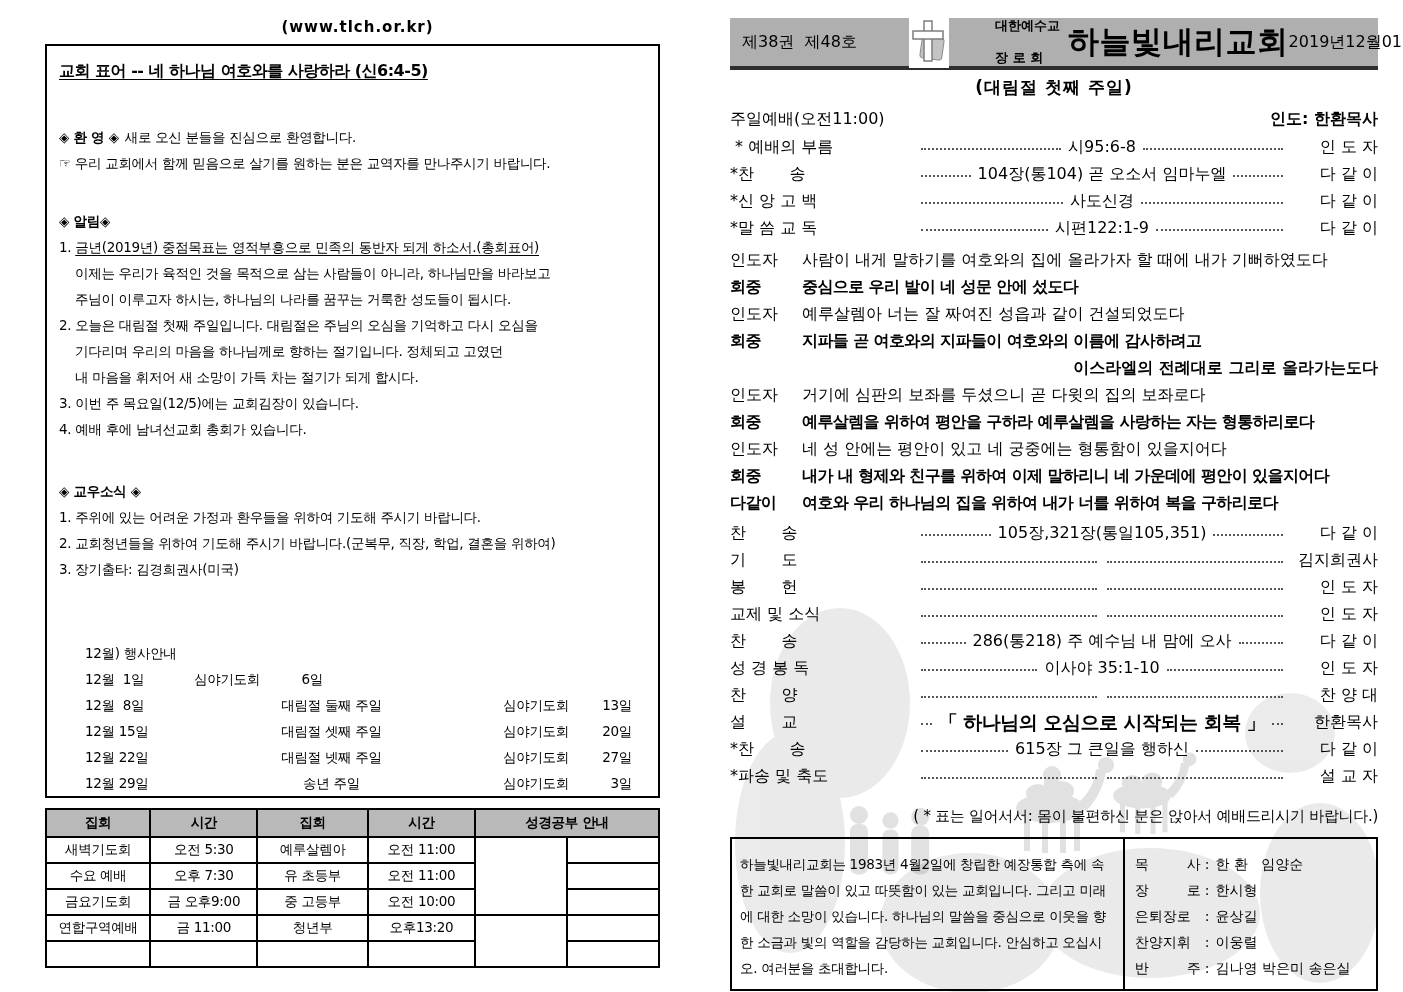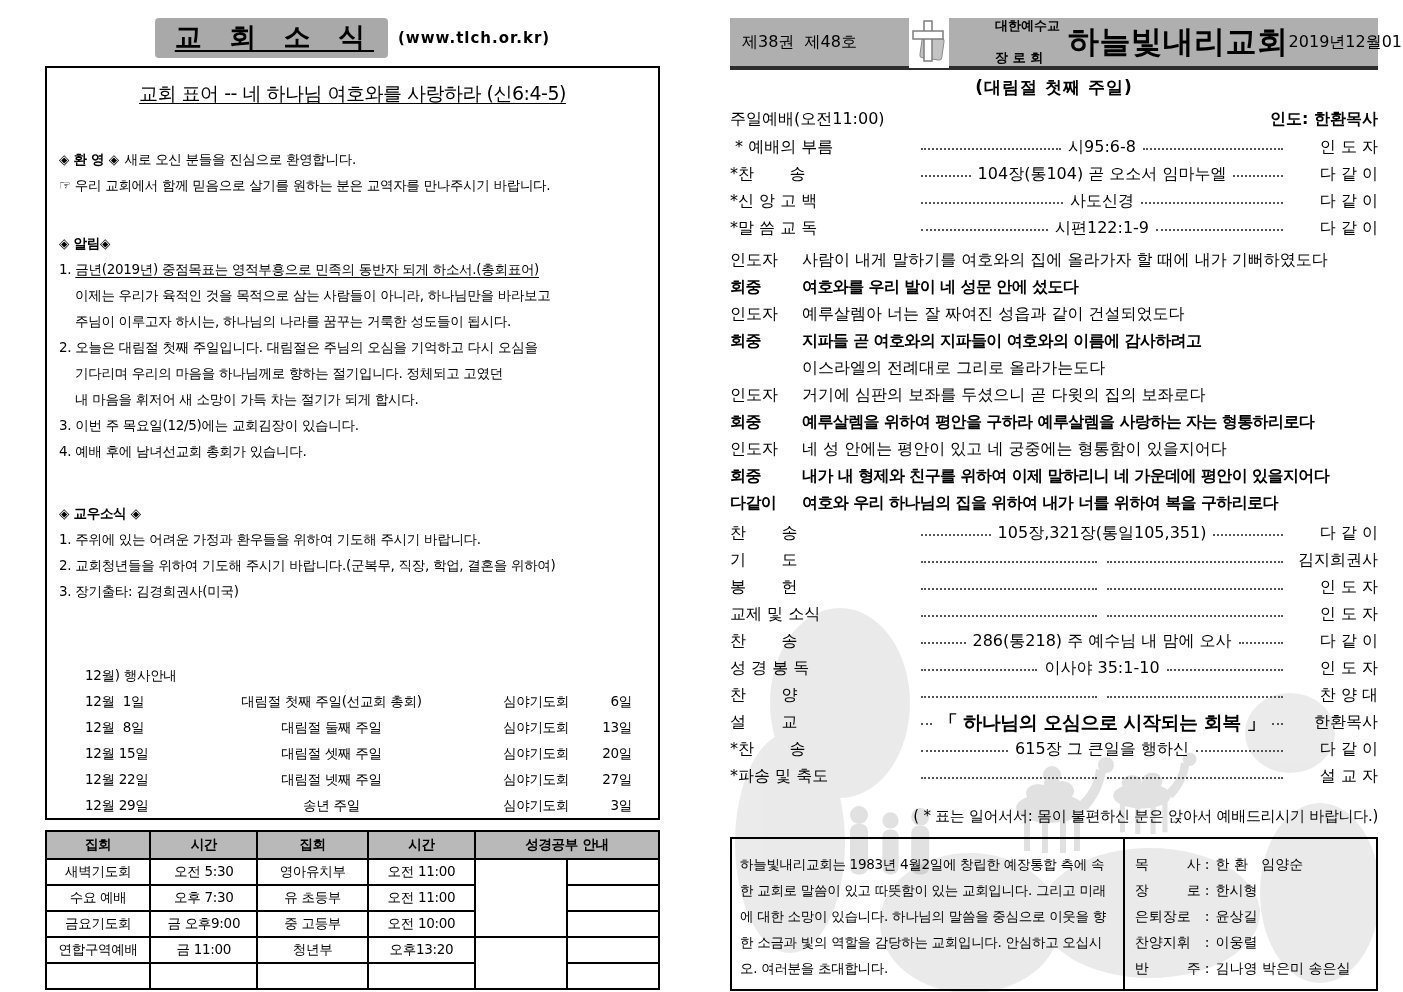--- a/index.html
+++ b/index.html
@@ -6,21 +6,21 @@
   html,body { width:1403px; height:992px; background:#ffffff; }
   body { font-family:"DejaVu Sans", sans-serif; color:#000; position:relative; overflow:hidden; }
 
   
   .left-page { position:absolute; left:45px; top:18px; width:615px; }
   .masthead { display:flex; justify-content:center; align-items:center; margin-bottom:8px; }
   .masthead-title { font-size:27px; font-weight:bold; letter-spacing:9px; background:#a9a9a9; border-radius:4px; padding:1px 14px 3px 20px; text-decoration:underline; text-underline-offset:4px; }
   .masthead-url { font-size:15px; margin-left:10px; letter-spacing:1px;font-weight:bold; }
 
   .content-box { border:2px solid #000; padding:10px 12px 0 12px; min-height:692px; font-size:13.5px; letter-spacing:-0.3px; line-height:26px; }
-  .slogan { text-align:center; font-weight:normal; font-size:19px; letter-spacing:-0.5px; text-decoration:underline; text-underline-offset:3px; margin:2px 0 0 0; }
+  .slogan { font-weight:bold; font-size:16px; letter-spacing:-0.5px; text-decoration:underline; text-underline-offset:3px; margin:2px 0 0 0; }
 
   .welcome-block { margin-top:40px; }
   .sec-heading { font-weight:bold; }
   .inline-heading { font-weight:bold; margin-right:6px; }
 
   .notice-block { margin-top:32px; }
   .indent1 { padding-left:16px; }
   .underline { text-decoration:underline; text-underline-offset:3px; }
 
   .membernews-block { margin-top:36px; }
@@ -59,41 +59,40 @@
   .wcenter { white-space:nowrap; padding:0 2px; }
   .wright { white-space:pre; flex:none; text-align:right; min-width:90px; }
   .leader { flex:1; min-width:8px; border-bottom:2px dotted #555; height:9px; transform:translateY(-2px); margin:0 5px; }
   .sermon .wcenter { font-weight:bold; font-size:19px; letter-spacing:-0.5px; }
 
   .reading { margin-top:4px; margin-bottom:2px; font-size:16px; }
   .rline { display:flex; line-height:27px; }
   .speaker { width:72px; flex:none; }
   .rtext { flex:1; white-space:nowrap; }
   .chorus { font-weight:bold; letter-spacing:-0.6px; }
-  .r-cont { padding-left:72px; line-height:27px; font-weight:normal; }
+  .r-cont { padding-left:72px; line-height:27px; font-weight:bold;text-align:right; }
 
   .standing-note { text-align:right; font-size:15px; margin-top:17px; letter-spacing:-0.3px; }
 
   .intro-box { display:flex; border:2px solid #000; margin-top:11px; min-height:138px; background:transparent;justify-content:flex-end; }
   .intro-left { width:61%; border-right:2px solid #000; padding:12px 8px 8px 8px; font-size:13.5px; letter-spacing:-0.3px; line-height:26px; }
   .intro-right { width:39%; padding:12px 6px 8px 10px; font-size:14px; line-height:26px; }
   .staff-row { display:flex; white-space:pre; }
   .staff-role { width:66px; flex:none; text-align:justify; text-align-last:justify; }
   .staff-colon { padding:0 6px 0 4px; }
 
   .footer-address { text-align:center; font-size:14.5px; margin-top:10px; letter-spacing:-0.3px; white-space:pre; }
 
   .watermark { position:absolute; left:0; top:575px; width:648px; height:400px; z-index:0; pointer-events:none; }
 </style>
 </head>
 <body>
 
 <div class="left-page">
   <div class="masthead">
-    <span class="masthead-title">교 회 소 식</span>
     <span class="masthead-url">(www.tlch.or.kr)</span>
   </div>
 
   <div class="content-box">
     <div class="slogan">교회 표어 -- 네 하나님 여호와를 사랑하라 (신6:4-5)</div>
 
     <div class="welcome-block">
       <div><span class="inline-heading">◈ 환 영 ◈</span><span>새로 오신 분들을 진심으로 환영합니다.</span></div>
       <div>☞ 우리 교회에서 함께 믿음으로 살기를 원하는 분은 교역자를 만나주시기 바랍니다.</div>
     </div>
@@ -114,21 +113,20 @@
       <div class="sec-heading">◈ 교우소식 ◈</div>
       <div>1. 주위에 있는 어려운 가정과 환우들을 위하여 기도해 주시기 바랍니다.</div>
       <div>2. 교회청년들을 위하여 기도해 주시기 바랍니다.(군복무, 직장, 학업, 결혼을 위하여)</div>
       <div>3. 장기출타: 김경희권사(미국)</div>
     </div>
 
     <div class="events-block">
       <div>12월) 행사안내</div>
       <div class="event-row">
         <span class="event-date">12월  1일</span>
-        <span class="event-name">대림절 첫째 주일(선교회 총회)</span>
         <span class="event-night">심야기도회</span>
         <span class="event-nightdate">6일</span>
       </div>
       <div class="event-row">
         <span class="event-date">12월  8일</span>
         <span class="event-name">대림절 둘째 주일</span>
         <span class="event-night">심야기도회</span>
         <span class="event-nightdate">13일</span>
       </div>
       <div class="event-row">
@@ -159,21 +157,21 @@
         <th class="col-time1">시간</th>
         <th class="col-meet2">집회</th>
         <th class="col-time2">시간</th>
         <th colspan="2">성경공부 안내</th>
       </tr>
     </thead>
     <tbody>
       <tr>
         <td>새벽기도회</td>
         <td>오전 5:30</td>
-        <td>영아유치부</td>
+        <td>예루살렘아</td>
         <td>오전 11:00</td>
         <td class="col-bsl" rowspan="3"></td>
         <td class="col-bsr"></td>
       </tr>
       <tr>
         <td>수요 예배</td>
         <td>오후 7:30</td>
         <td>유 초등부</td>
         <td>오전 11:00</td>
         <td></td>
@@ -308,21 +306,21 @@
       </div>
     </div>
 
     <div class="reading">
       <div class="rline">
         <span class="speaker">인도자</span>
         <span class="rtext">사람이 내게 말하기를 여호와의 집에 올라가자 할 때에 내가 기뻐하였도다</span>
       </div>
       <div class="rline chorus">
         <span class="speaker">회중</span>
-        <span class="rtext">여호와를 우리 발이 네 성문 안에 섰도다</span>
+        <span class="rtext">중심으로 우리 발이 네 성문 안에 섰도다</span>
       </div>
       <div class="rline">
         <span class="speaker">인도자</span>
         <span class="rtext">예루살렘아 너는 잘 짜여진 성읍과 같이 건설되었도다</span>
       </div>
       <div class="rline chorus">
         <span class="speaker">회중</span>
         <span class="rtext">지파들 곧 여호와의 지파들이 여호와의 이름에 감사하려고</span>
       </div>
       <div class="r-cont">이스라엘의 전례대로 그리로 올라가는도다</div>

